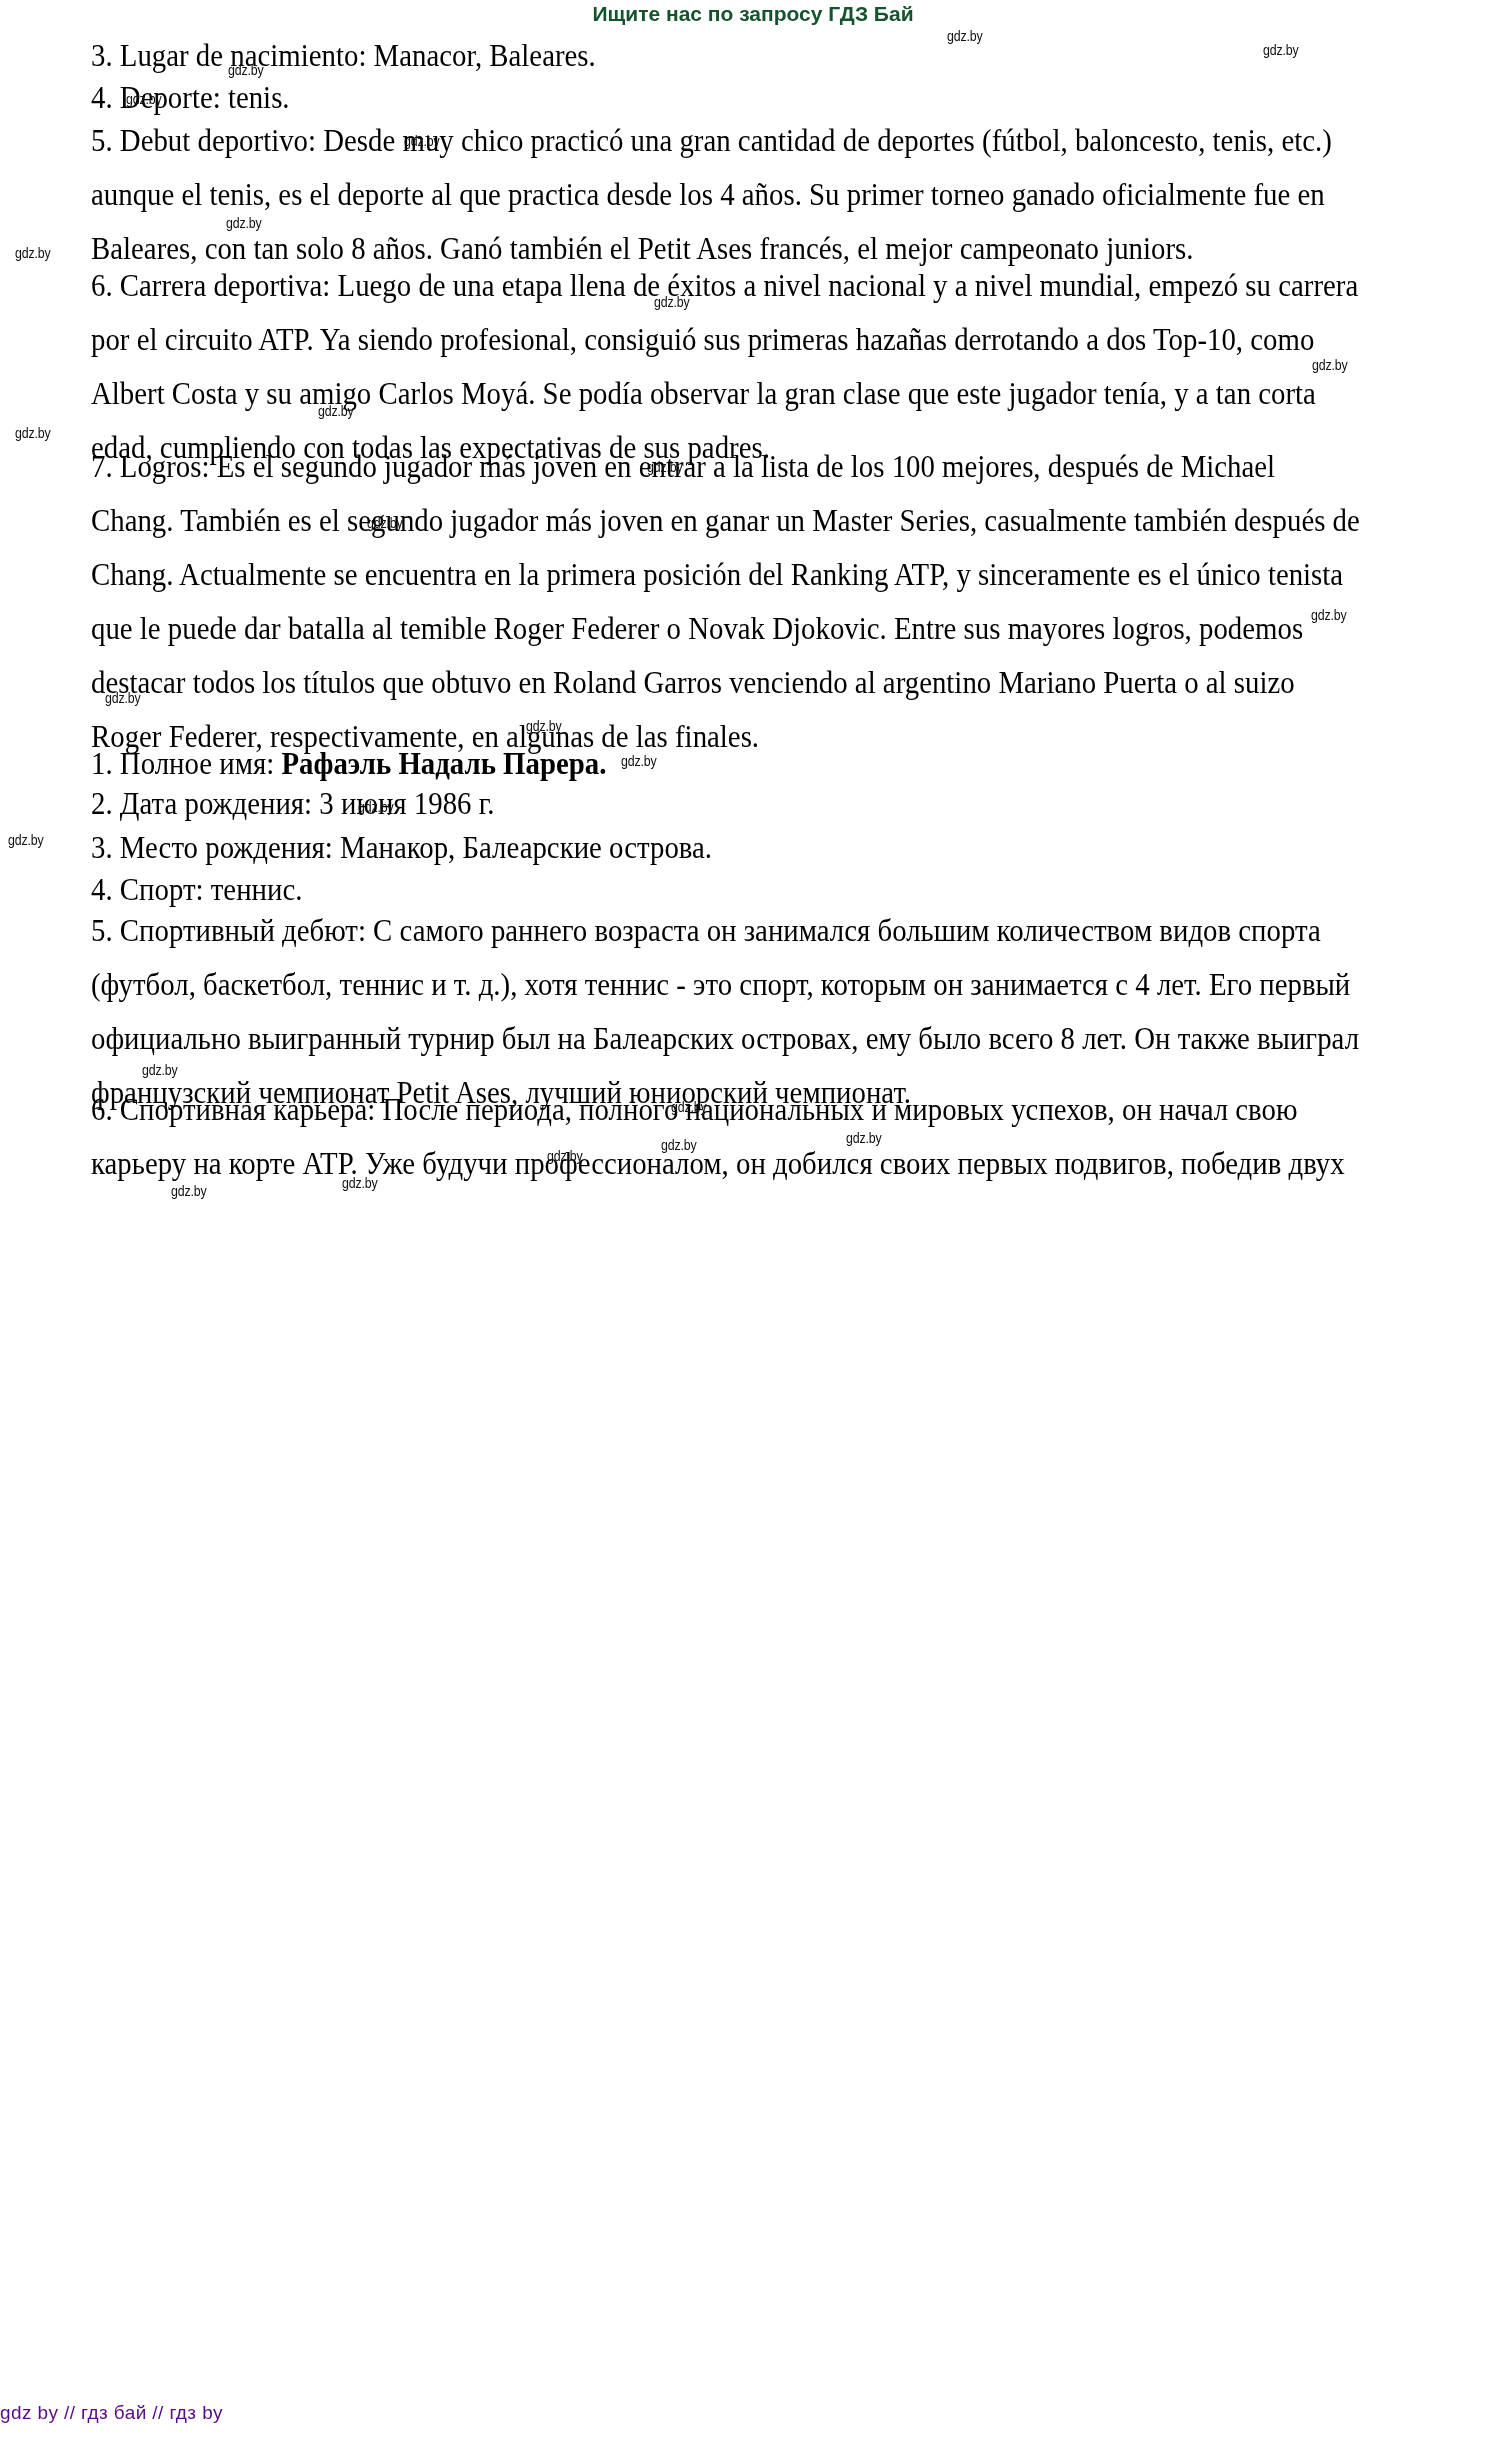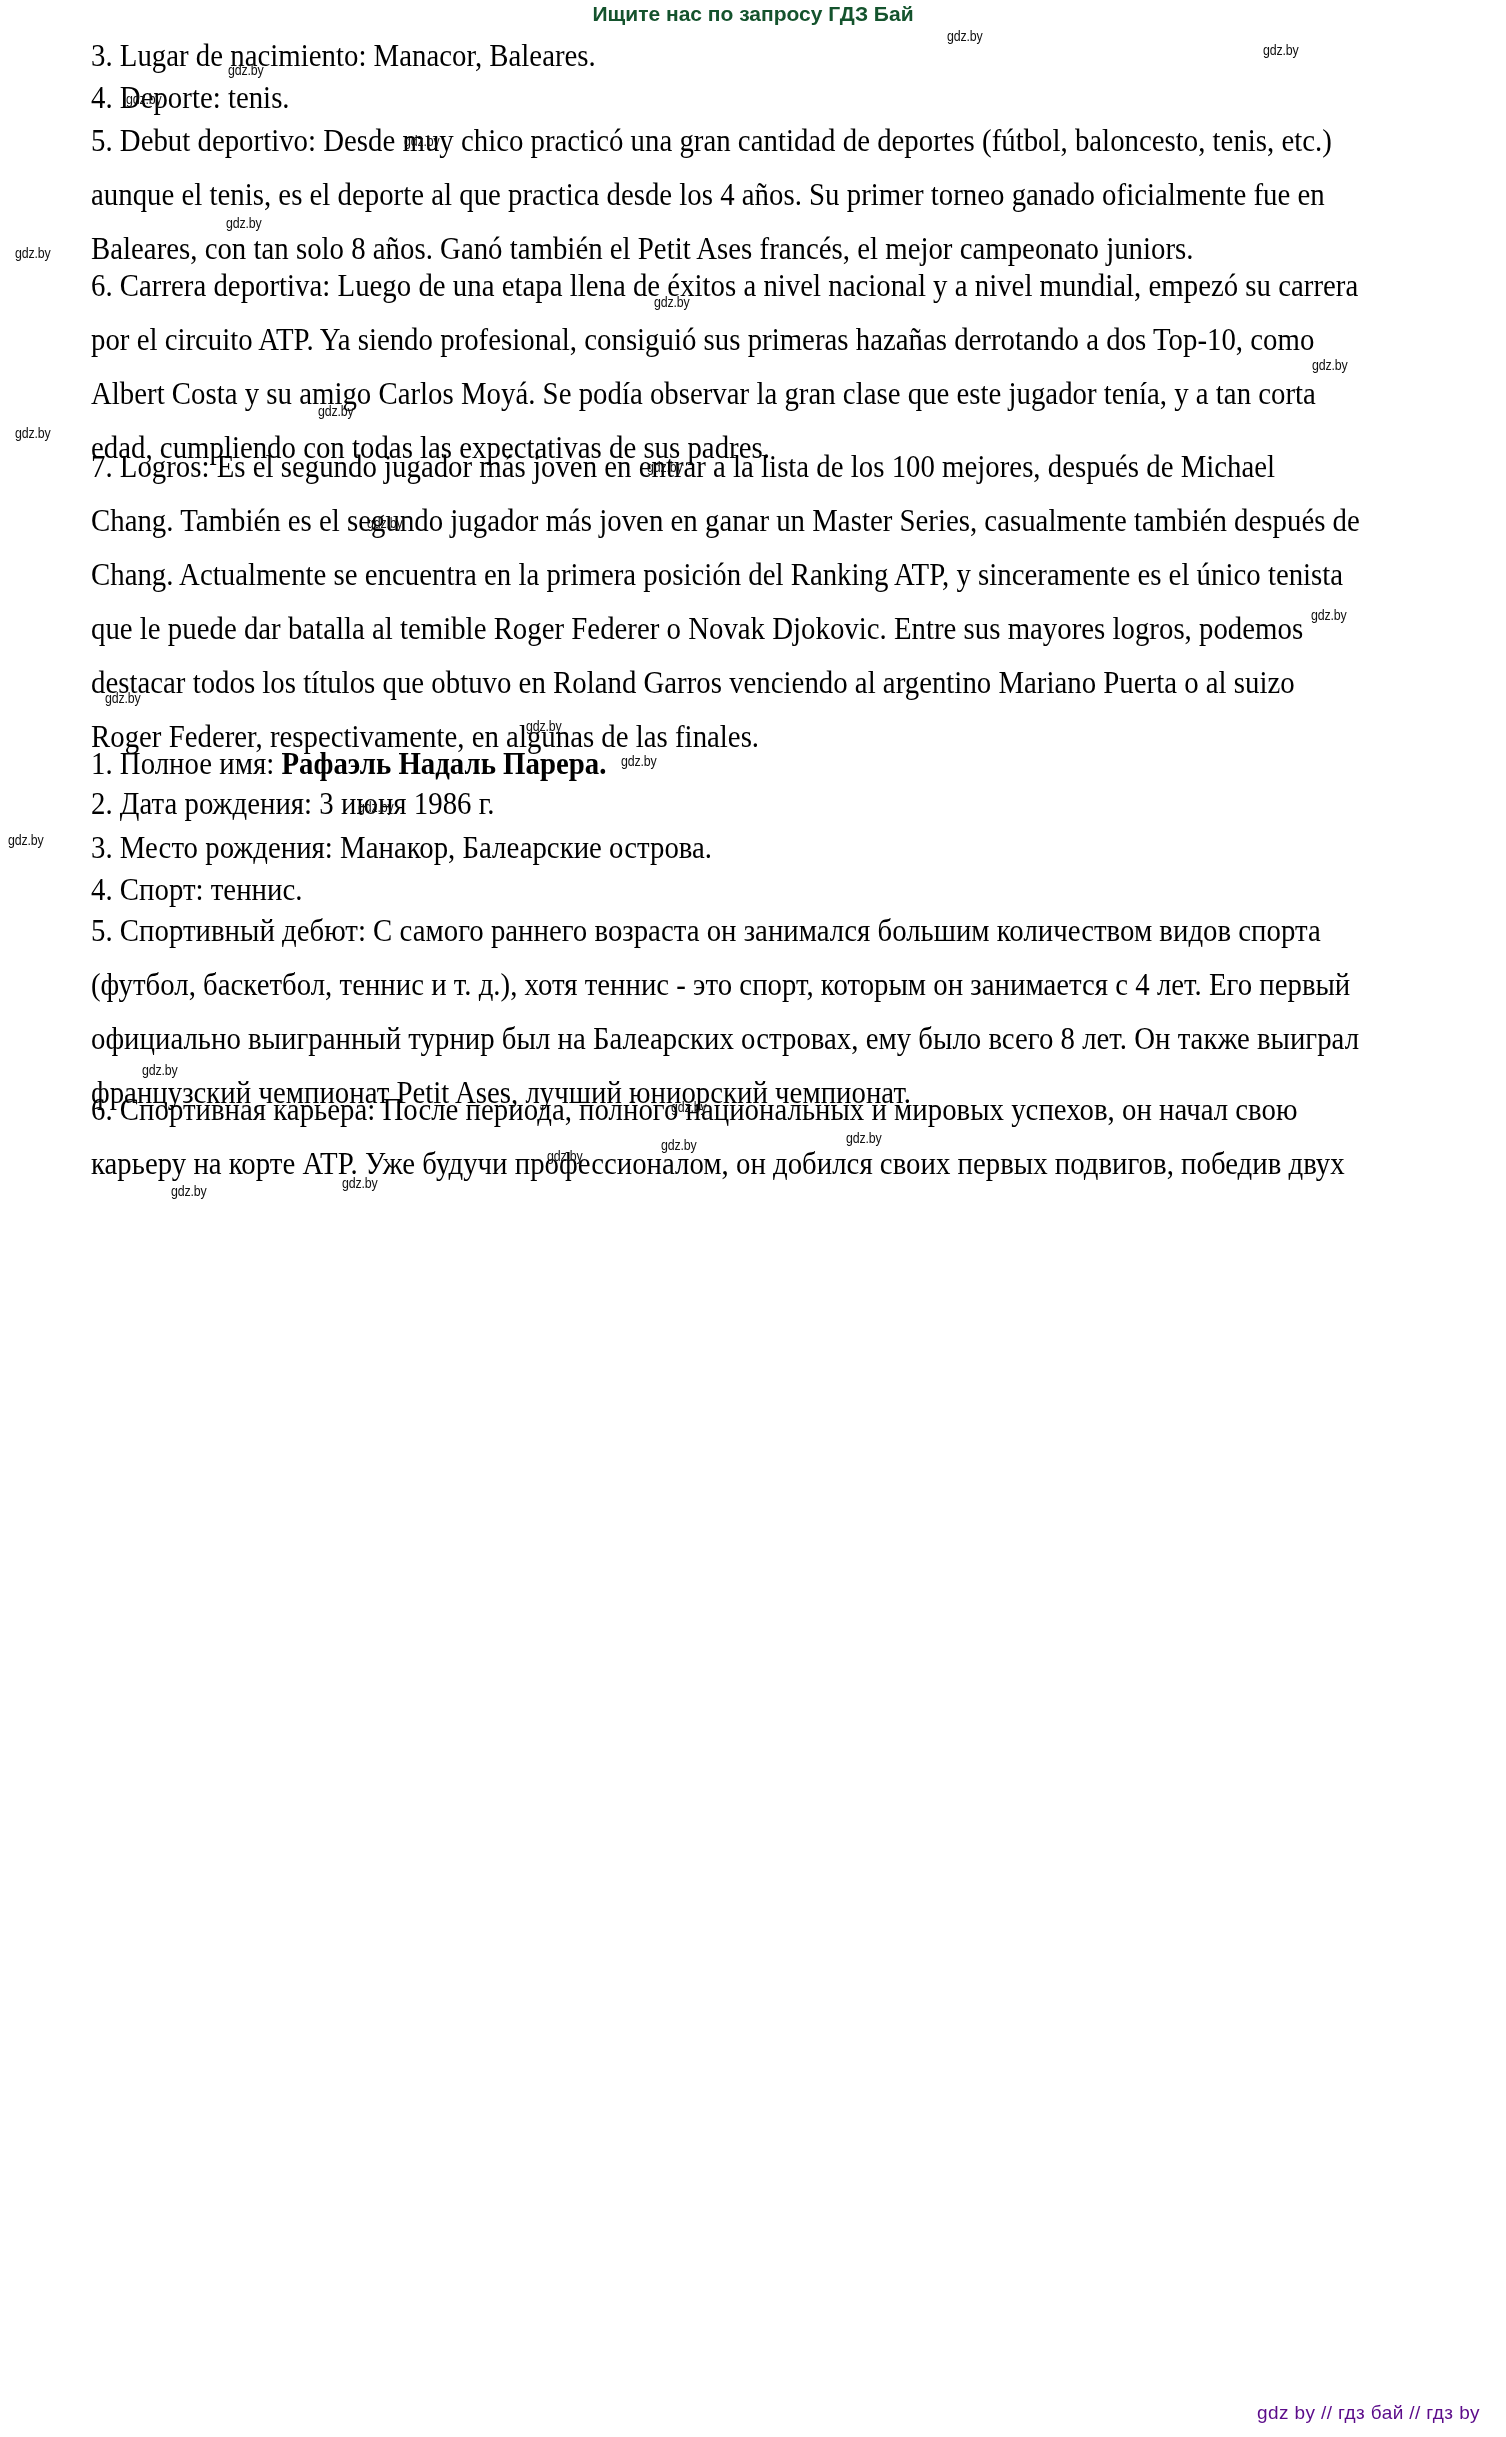--- a/index.html
+++ b/index.html
@@ -71,23 +71,23 @@
     white-space: nowrap;
     transform: scaleX(0.85);
     transform-origin: 0 0;
     letter-spacing: -0.2px;
   }
 
   
   #footer-links {
     position: absolute;
     top: 2402px;
-    left: 14px;
+    left: 0;
     width: 1466px;
-    text-align: right;
+    text-align: left;
     font-family: "Liberation Sans", "DejaVu Sans", sans-serif;
     font-size: 19px;
     color: #5b0b8a;
     white-space: nowrap;
     letter-spacing: 0.4px;
   }
 </style>
 </head>
 <body>
 

